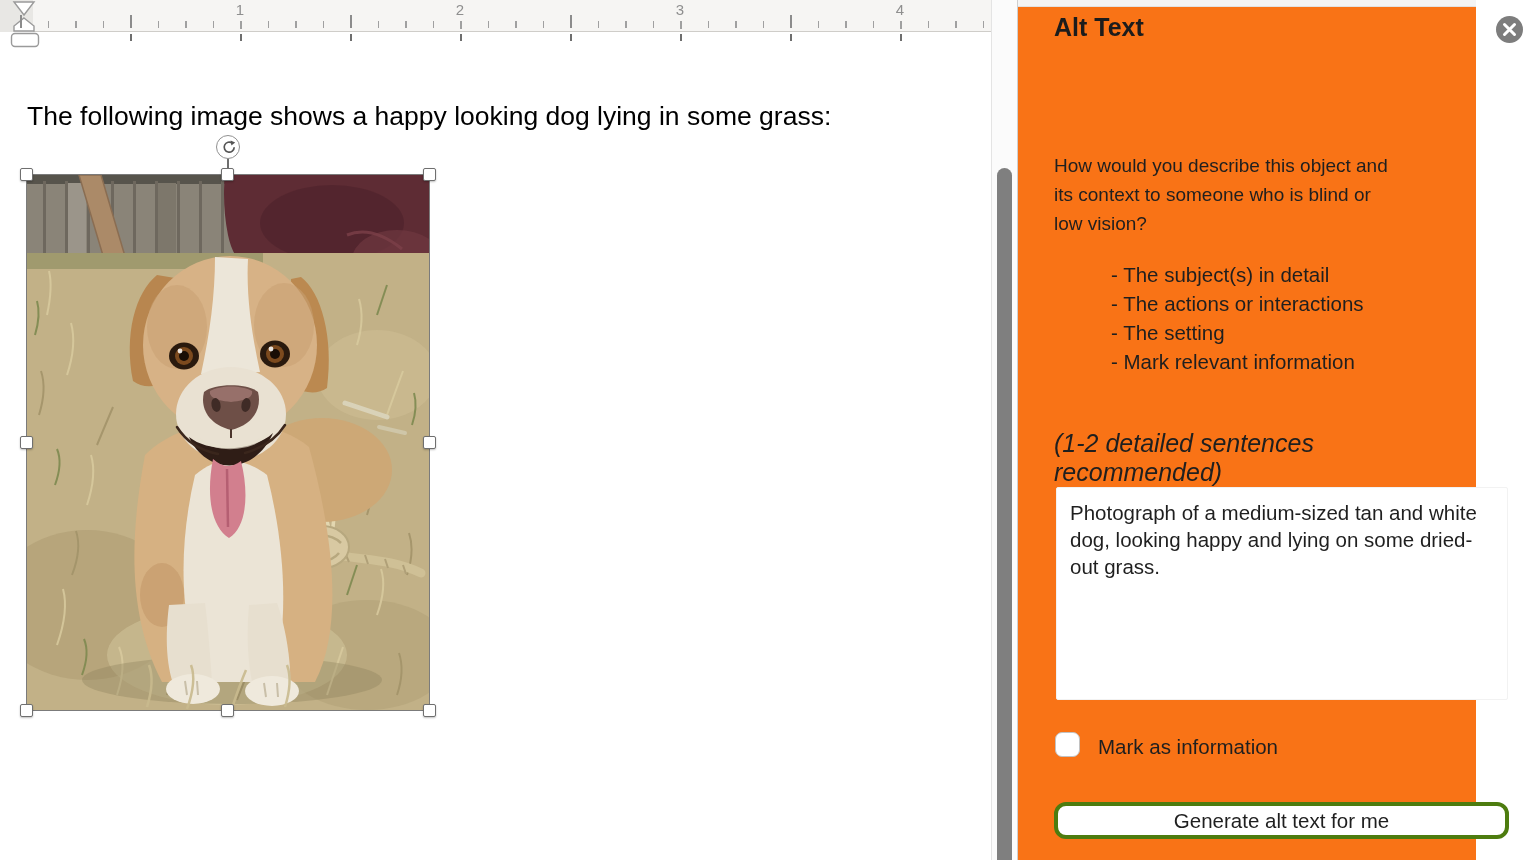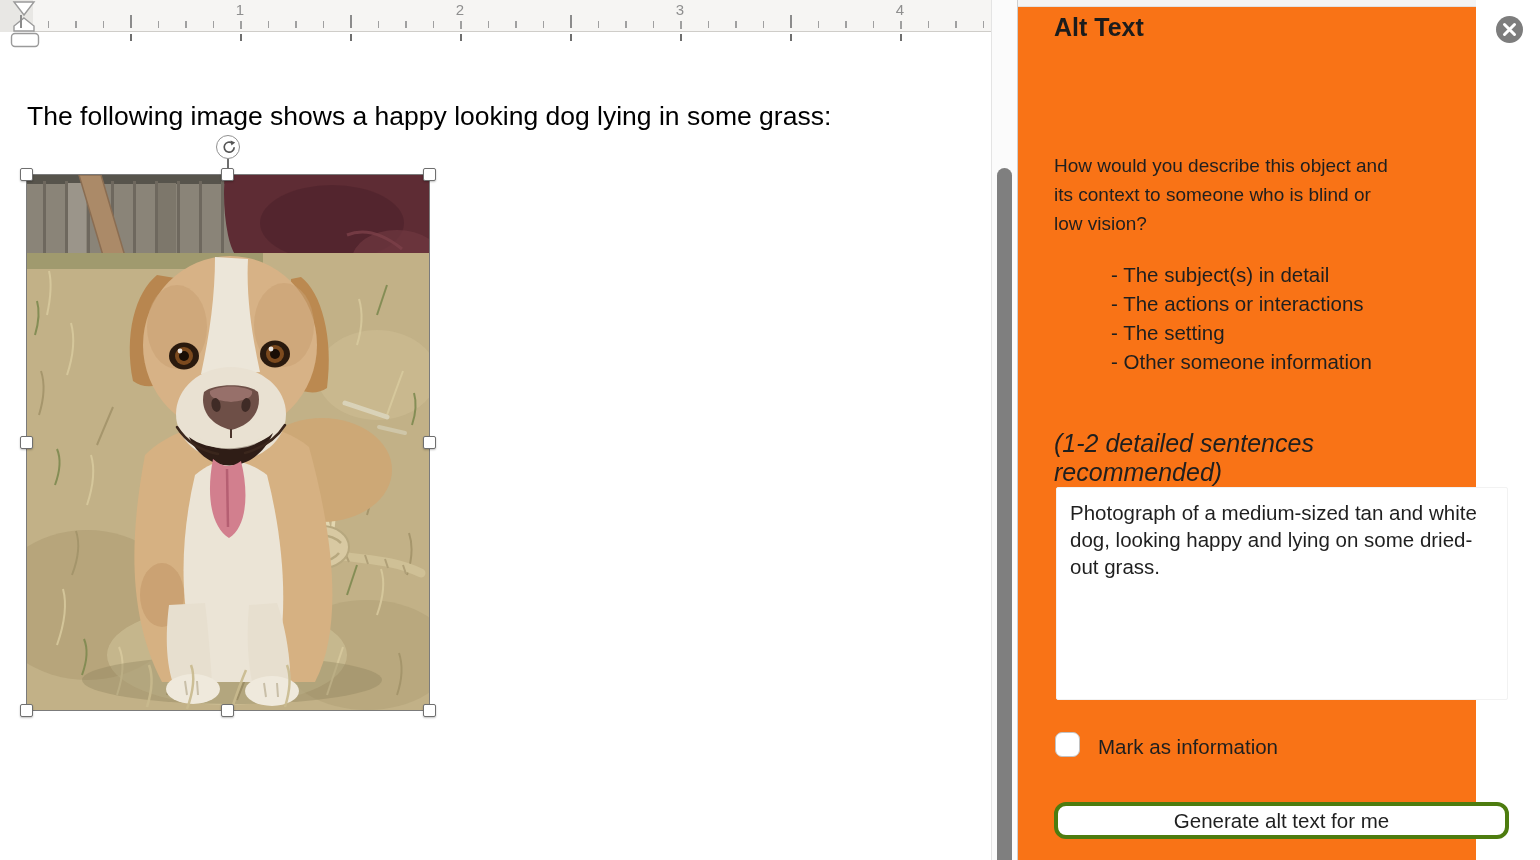--- a/index.html
+++ b/index.html
@@ -299,21 +299,21 @@
 
     <div class="question">
       <div>How would you describe this object and</div>
       <div>its context to someone who is blind or</div>
       <div>low vision?</div>
     </div>
     <div class="bullets">
       <div>- The subject(s) in detail</div>
       <div>- The actions or interactions</div>
       <div>- The setting</div>
-      <div>- Other someone information</div>
+      <div>- Mark relevant information</div>
     </div>
 
     <div class="hint">(1-2 detailed sentences recommended)</div>
 
     <textarea class="alt-textarea" spellcheck="false" style="">Photograph of a medium-sized tan and white dog, looking happy and lying on some dried-out grass.</textarea>
 
     <div class="chk"></div>
     <div class="chk-label">Mark as information</div>
 
     <button class="gen-btn">Generate alt text for me</button>

